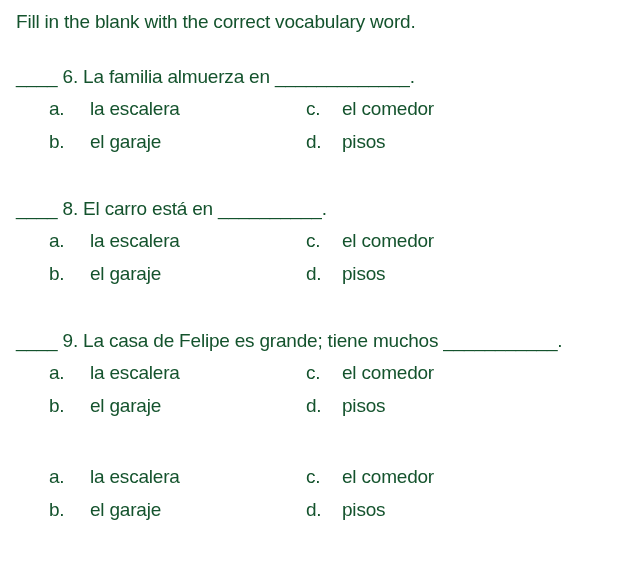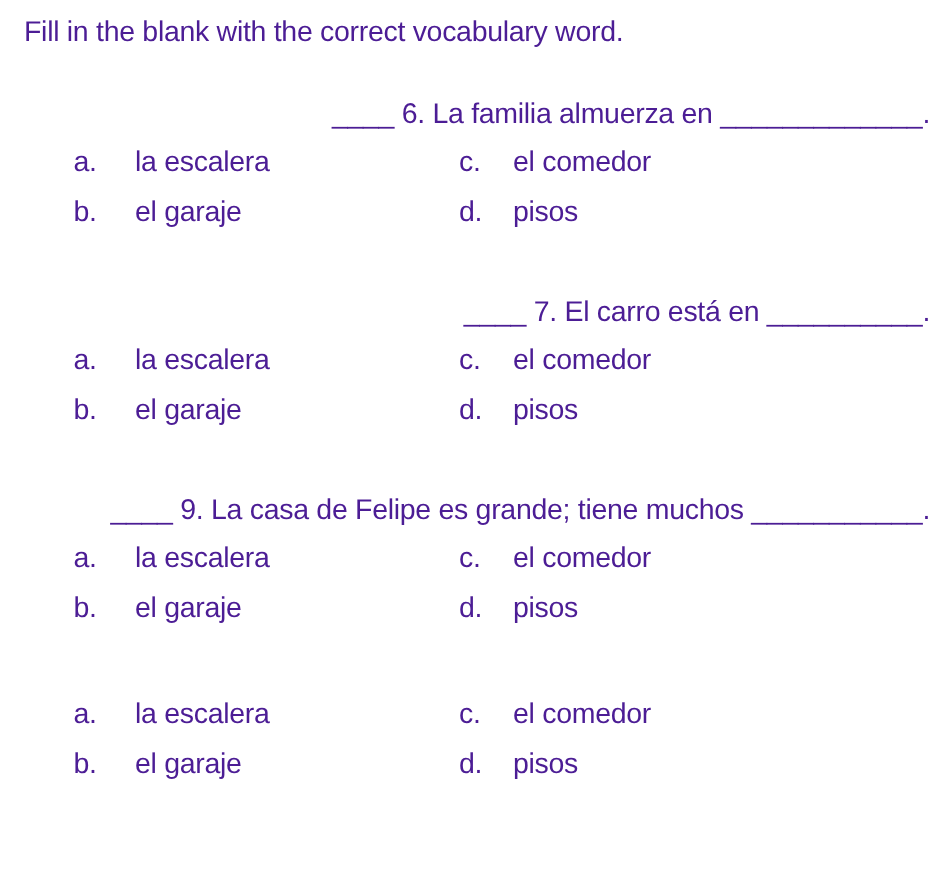--- a/index.html
+++ b/index.html
@@ -8,39 +8,38 @@
     height: 580px;
     background: #ffffff;
     overflow: hidden;
   }
   .page {
     width: 630px;
     height: 580px;
     padding: 9px 10px 0 16px;
     font-family: "Liberation Sans", sans-serif;
     font-size: 19px;
-    color: #4c1d95;
+    color: #14532d;
     letter-spacing: -0.2px;
     background: #ffffff;
   }
   .title {
     line-height: 26px;
     white-space: nowrap;
   }
   .question {
     margin-top: 38px;
   }
   .question.first {
     margin-top: 29px;
   }
   .stem {
     line-height: 26px;
     margin-bottom: 2px;
     white-space: nowrap;
-    text-align: right;
   }
   .opts {
     display: grid;
     grid-template-columns: 41px 216px 36px 1fr;
     padding-left: 33px;
   }
   .opts > span {
     line-height: 33px;
     white-space: nowrap;
   }
@@ -60,21 +59,21 @@
       <span>c.</span>
       <span>el comedor</span>
       <span>b.</span>
       <span>el garaje</span>
       <span>d.</span>
       <span>pisos</span>
     </div>
   </div>
 
   <div class="question">
-    <div class="stem">____ 7. El carro está en __________.</div>
+    <div class="stem">____ 8. El carro está en __________.</div>
     <div class="opts">
       <span>a.</span>
       <span>la escalera</span>
       <span>c.</span>
       <span>el comedor</span>
       <span>b.</span>
       <span>el garaje</span>
       <span>d.</span>
       <span>pisos</span>
     </div>

